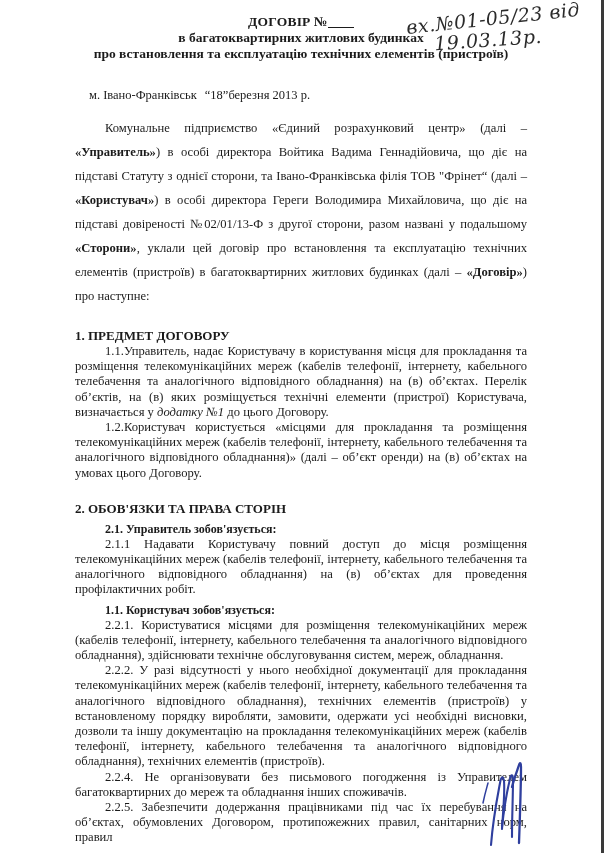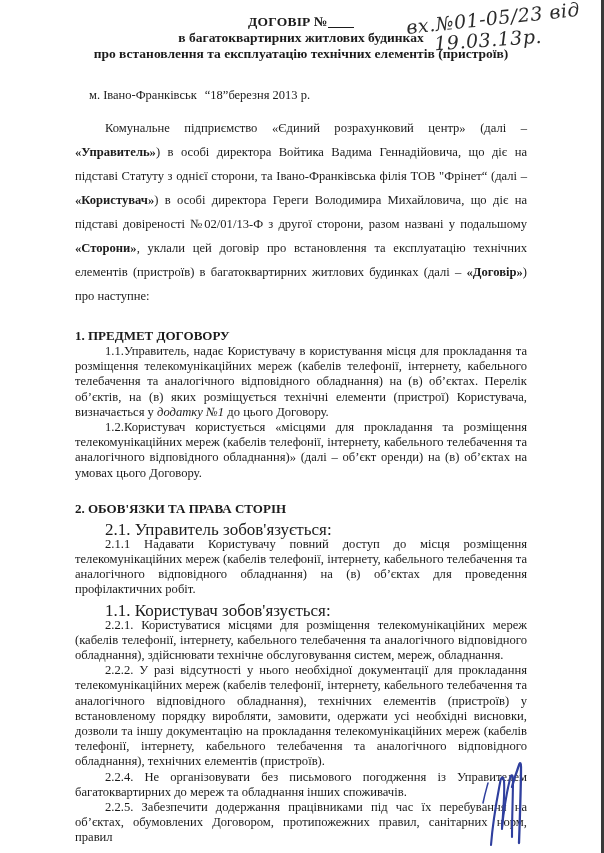--- a/index.html
+++ b/index.html
@@ -85,22 +85,22 @@
   .preamble { margin-top: 13px; }
   .preamble p.para { line-height: 24px; }
   
   h2.section-heading {
     font-weight: bold;
     font-size: 13px;
     margin: 20px 0 0 0;
     line-height: 16px;
   }
   h3.sub-heading {
-    font-weight: normal;
-    font-size: 17px;
+    font-weight: bold;
+    font-size: 12px;
     margin: 5px 0 0 0;
     text-indent: 30px;
     line-height: 15px;
   }
   .b { font-weight: bold; }
   .i { font-style: italic; margin-top: 36px; }
   .gap-1 { margin-top: 12px; }
   .gap-s { margin-top: 2px; }
   
   .signature {

